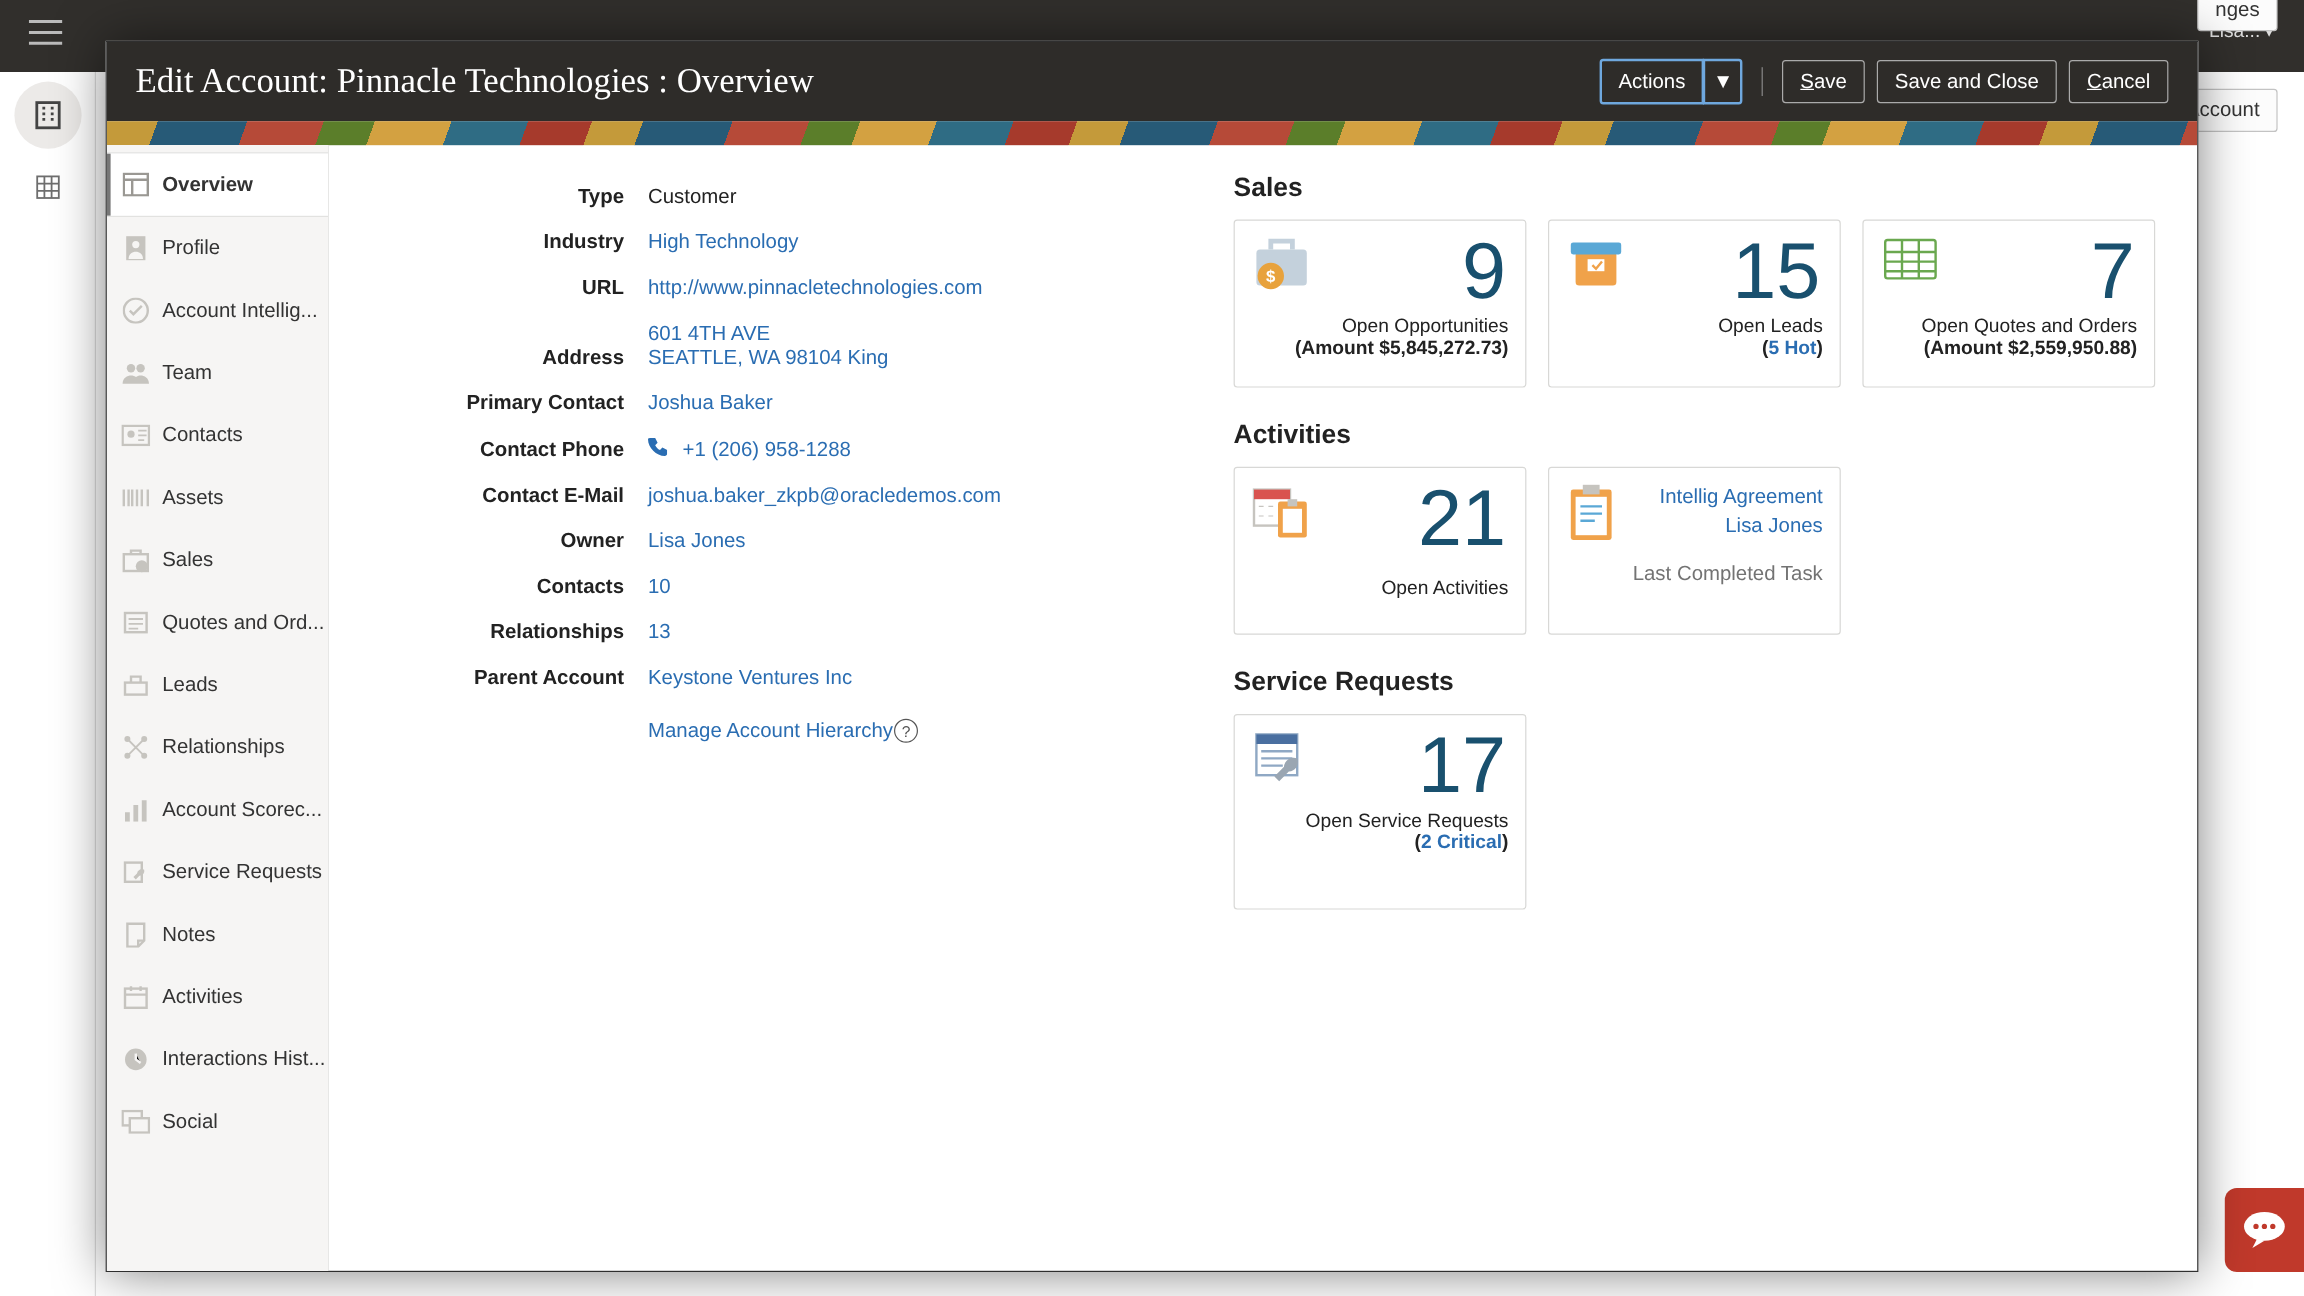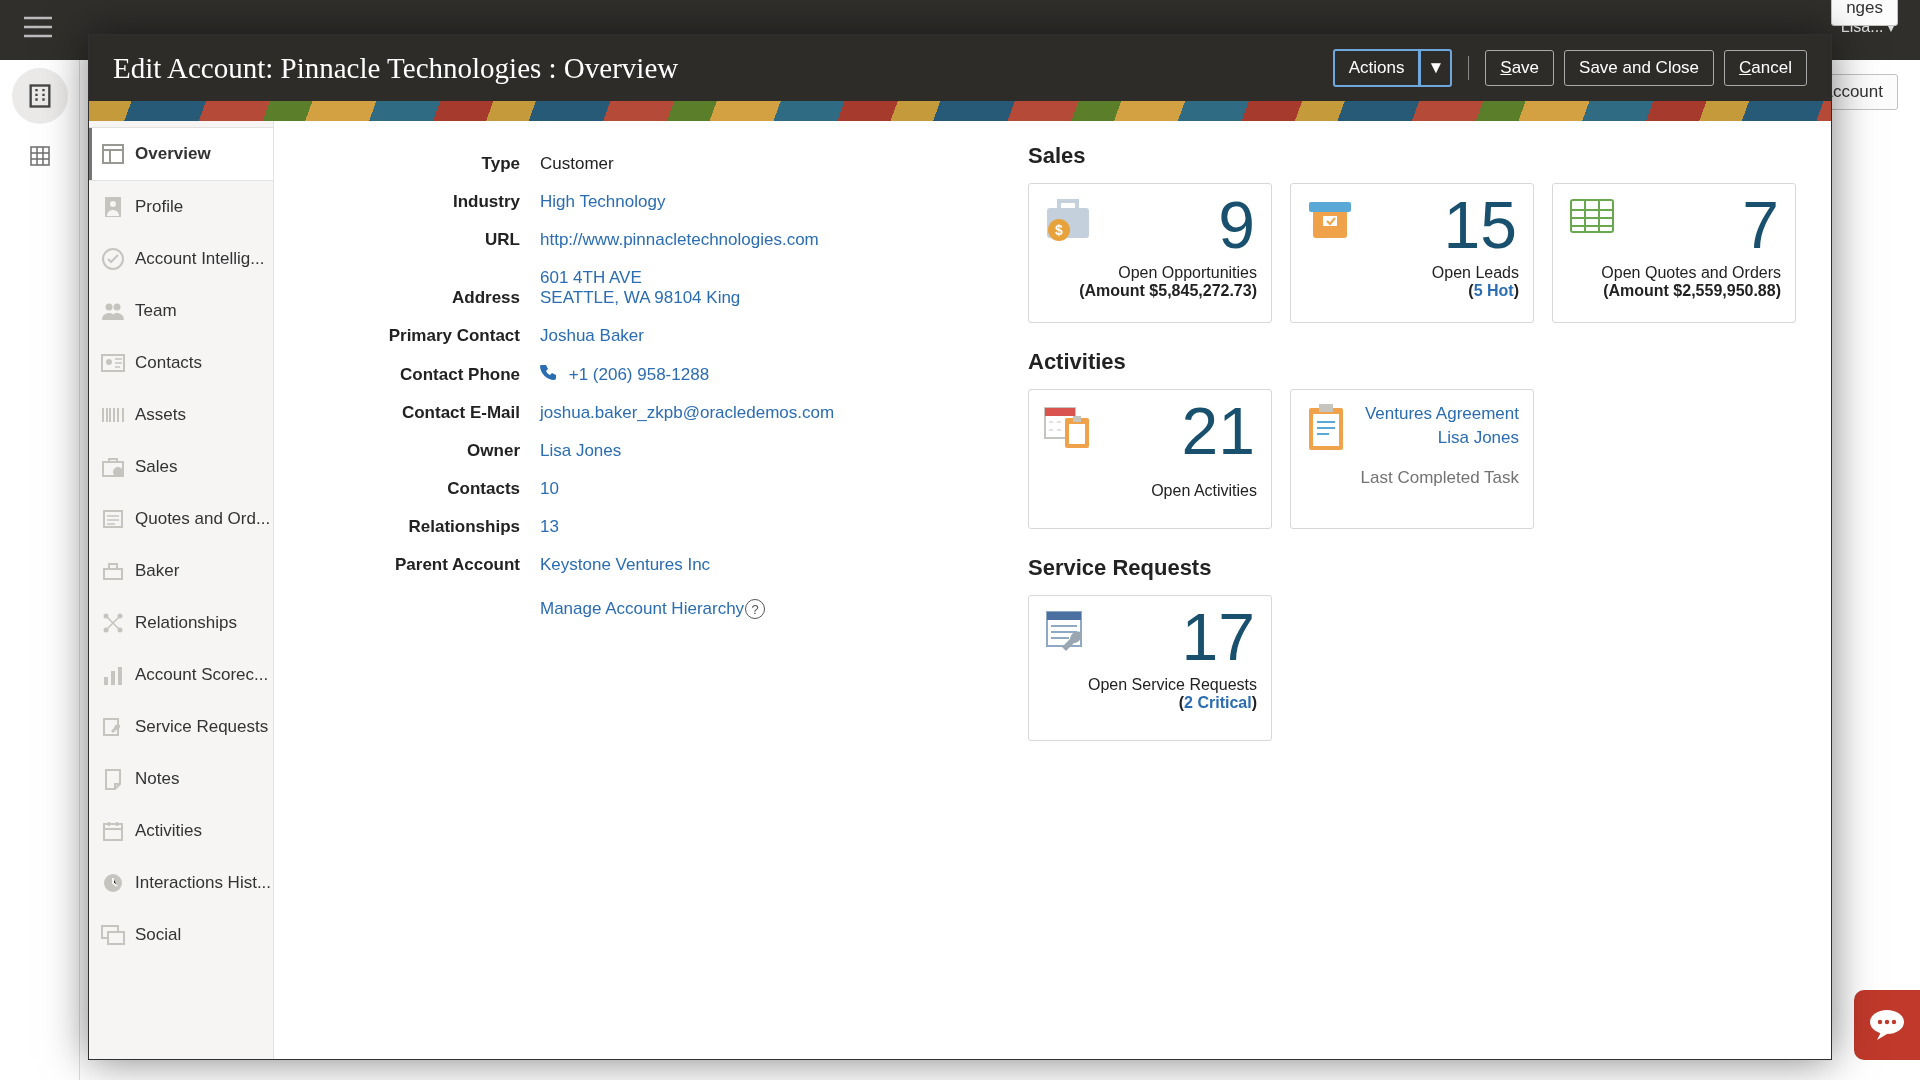--- a/index.html
+++ b/index.html
@@ -133,21 +133,21 @@
 
 .sec-title { font-size:22px; font-weight:700; color:#222; margin: 4px 0 14px 0; }
 .cards { display:flex; gap:18px; margin-bottom:26px; flex-wrap:wrap; }
 .card {
   width: 244px; height: 140px;
   border:1px solid #d8d8d6; border-radius:3px;
   padding: 12px 14px 10px 14px;
   display:flex; flex-direction:column;
   position:relative;
 }
-.card.tall { height: 146px; }
+.card.tall { height: 163px; }
 .card .big-num {
   font-size: 66px; font-weight:400; color:#19506e;
   text-align:right; line-height:1; margin:-4px 2px 0 0;
 }
 .card .caption { text-align:right; font-size:16px; color:#222; margin-top:6px; }
 .card .sub { text-align:right; font-size:16px; color:#222; font-weight:600; }
 .card .sub .hl { color:#2a6db2; }
 .card-icon { position:absolute; top:12px; left:14px; width:50px; height:48px; }
 
 .task-card .task-link { text-align:right; color:#2a6db2; font-size:17px; margin-top:2px; }
@@ -294,21 +294,21 @@
           </span>
         <span>Quotes and Ord...</span>
       </div>
       <div class="side-item">
         <span class="icn">
             <svg width="22" height="20" viewBox="0 0 22 20">
               <rect x="2" y="8" width="18" height="10" fill="none" stroke="#c6c4bf" stroke-width="2"></rect>
               <path d="M7 8V3h8v5" fill="none" stroke="#c6c4bf" stroke-width="2"></path>
             </svg>
           </span>
-        <span>Baker</span>
+        <span>Leads</span>
       </div>
       <div class="side-item">
         <span class="icn">
             <svg width="22" height="22" viewBox="0 0 22 22">
               <circle cx="4" cy="4" r="2.5" fill="#c6c4bf"></circle>
               <circle cx="18" cy="4" r="2.5" fill="#c6c4bf"></circle>
               <circle cx="4" cy="18" r="2.5" fill="#c6c4bf"></circle>
               <circle cx="18" cy="18" r="2.5" fill="#c6c4bf"></circle>
               <path stroke="#c6c4bf" stroke-width="1.5" d="M4 4l14 14M18 4L4 18"></path>
             </svg>
@@ -497,21 +497,21 @@
           </div>
           <div class="card task-card">
             <div class="card-icon">
               <svg width="42" height="50" viewBox="0 0 42 50">
                   <rect x="4" y="6" width="34" height="42" rx="2" fill="#f0a24a"></rect>
                   <rect x="8" y="12" width="26" height="32" fill="#fff"></rect>
                   <rect x="14" y="2" width="14" height="8" fill="#c6c4bf"></rect>
                   <path stroke="#5aa8d6" stroke-width="2" d="M12 20h18M12 26h18M12 32h12"></path>
                 </svg>
             </div>
-            <div class="task-link">Ventures Agreement</div>
+            <div class="task-link">Intellig Agreement</div>
             <div class="task-sub">Lisa Jones</div>
             <div class="task-label">Last Completed Task</div>
           </div>
         </div>
 
         <div class="sec-title">Service Requests</div>
         <div class="cards">
           <div class="card tall">
             <div class="card-icon">
               <svg width="50" height="48" viewBox="0 0 50 48">

